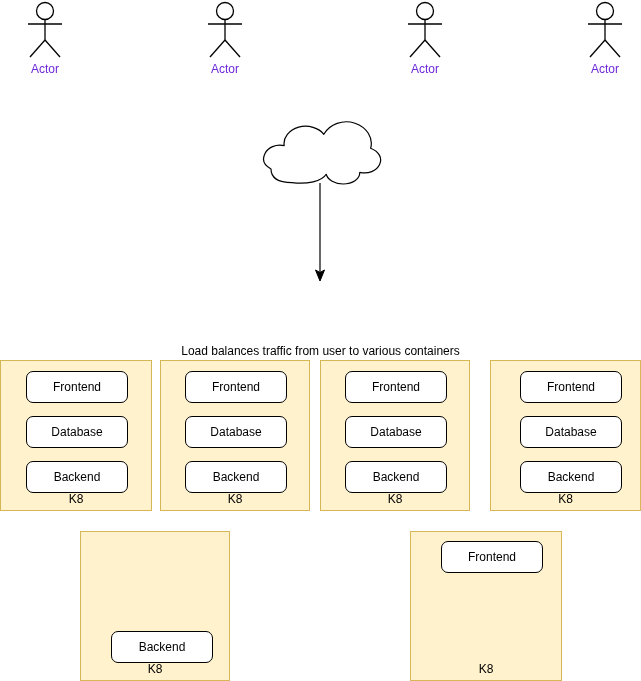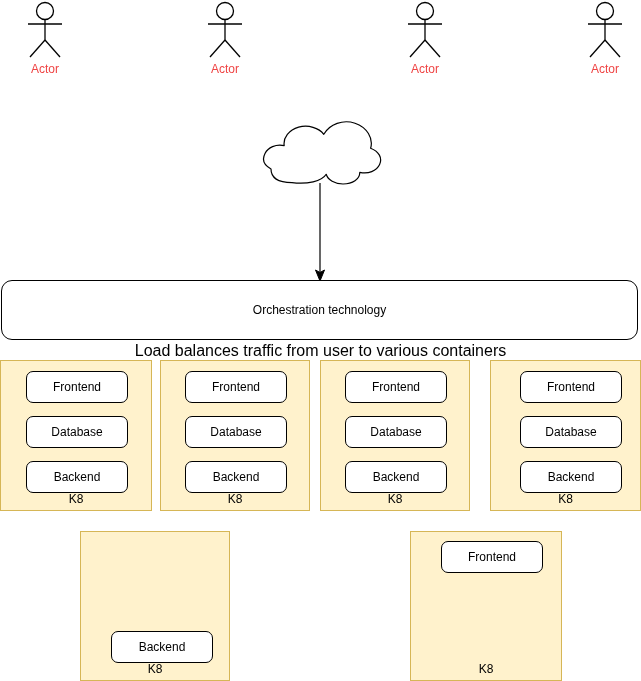--- a/index.html
+++ b/index.html
@@ -27,21 +27,21 @@
   }
   .actor svg { display: block; }
   .actor-label {
     position: absolute;
     left: 0;
     top: 62px;
     width: 60px;
     text-align: center;
     font-size: 12px;
     line-height: 14px;
-    color: #ef4444;
+    color: #6d28d9;
     white-space: nowrap;
   }
 
   
   .cloud {
     position: absolute;
     left: 262px;
     top: 118px;
     width: 120px;
     height: 68px;
@@ -78,21 +78,21 @@
     line-height: 14px;
     color: #000;
     text-align: center;
   }
   .orch-caption {
     position: absolute;
     left: 0;
     top: 344px;
     width: 641px;
     text-align: center;
-    font-size: 16px;
+    font-size: 12px;
     line-height: 14px;
     color: #000;
   }
 
   
   .k8-group {
     position: absolute;
     background: #fff2cc;
     border: 1px solid #d6b656;
     box-sizing: border-box;
@@ -192,23 +192,20 @@
     </svg>
   </div>
 
   <div class="connector">
     <svg width="40" height="100" viewBox="0 0 40 100" xmlns="http://www.w3.org/2000/svg">
       <line x1="20" y1="0" x2="20" y2="92" stroke="#000000" stroke-width="1.2"></line>
       <path d="M 20 98 L 15.5 87 L 20 89.5 L 24.5 87 Z" fill="#000000" stroke="#000000" stroke-width="1"></path>
     </svg>
   </div>
 
-  <div class="orch-box">
-    <span class="orch-label">Orchestration technology</span>
-  </div>
   <div class="orch-caption">Load balances traffic from user to various containers</div>
 
   <div id="k8-layer">
       <div class="k8-group" style="left: 0px; top: 360px; width: 152px; height: 151px;">
         <div class="svc-box" style="left: 25px; top: 10px; width: 102px; height: 32px;">
           <span class="svc-label">Frontend</span>
         </div>
         <div class="svc-box" style="left: 25px; top: 55px; width: 102px; height: 32px;">
           <span class="svc-label">Database</span>
         </div>

